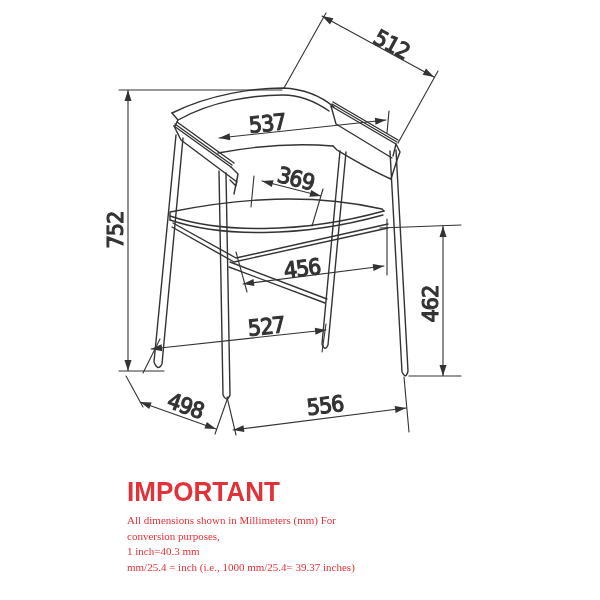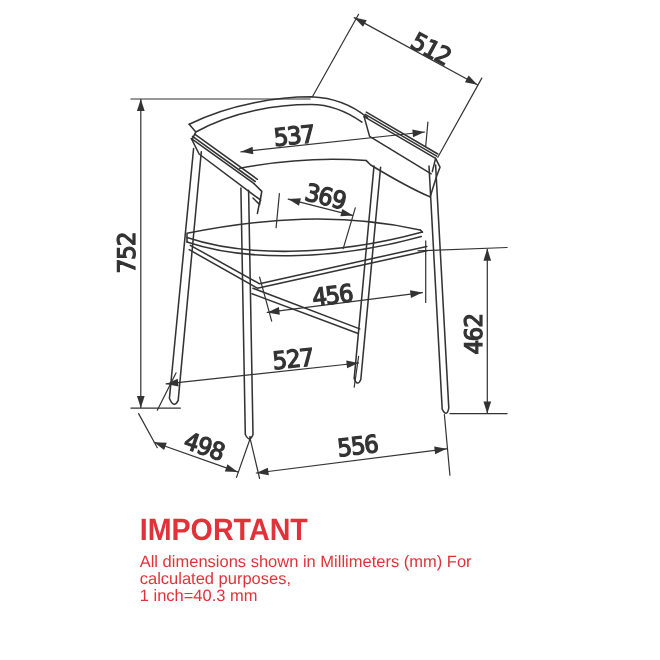--- a/index.html
+++ b/index.html
@@ -5,26 +5,26 @@
   html,body{margin:0;padding:0;background:#fff;}
   #stage{
     position:relative;width:600px;height:600px;background:#ffffff;overflow:hidden;
     font-family:"Liberation Sans",sans-serif;
   }
   #drawing{position:absolute;left:0;top:0;}
   svg text.dim{
     font-family:"DejaVu Sans Mono",monospace;
     font-size:22px;letter-spacing:-1px;fill:#333;
   }
-  .notice{position:absolute;left:127px;top:466px;width:440px;color:#e23239;}
+  .notice{position:absolute;left:127px;top:476px;width:440px;color:#e23239;}
   .notice h1{
     margin:0 0 5px 0;font-size:28px;font-weight:bold;letter-spacing:0px;
     transform:scaleX(.93);transform-origin:left;
   }
-  .notice p{margin:0;font-size:15px;line-height:15.6px;}
+  .notice p{margin:0;font-size:11px;line-height:15.6px;font-family:Liberation Serif, serif;}
 </style>
 </head>
 <body>
 
 <div id="stage">
 
   <svg id="drawing" width="600" height="600" viewBox="0 0 600 600">
 
     <g fill="none" stroke="#333" stroke-width="1.4" stroke-linecap="round" stroke-linejoin="round">
 
@@ -117,16 +117,17 @@
         <polygon fill="#333" stroke="none" points="233,430 244.4,432.1 243.5,425.2"></polygon>
         <polygon fill="#333" stroke="none" points="406,408 395.6,412.9 394.7,405.9"></polygon>
         <text class="dim" transform="translate(326,413) rotate(-7)" text-anchor="middle">556</text>
       </g>
     </g>
   </svg>
 
   <div class="notice">
     <h1>IMPORTANT</h1>
     <p>All dimensions shown in Millimeters (mm) For</p>
-    <p>calculated purposes,</p>
+    <p>conversion purposes,</p>
     <p>1 inch=40.3 mm</p>
+    <p>mm/25.4 = inch (i.e., 1000 mm/25.4= 39.37 inches)</p>
   </div>
 </div>
 
 </body></html>

